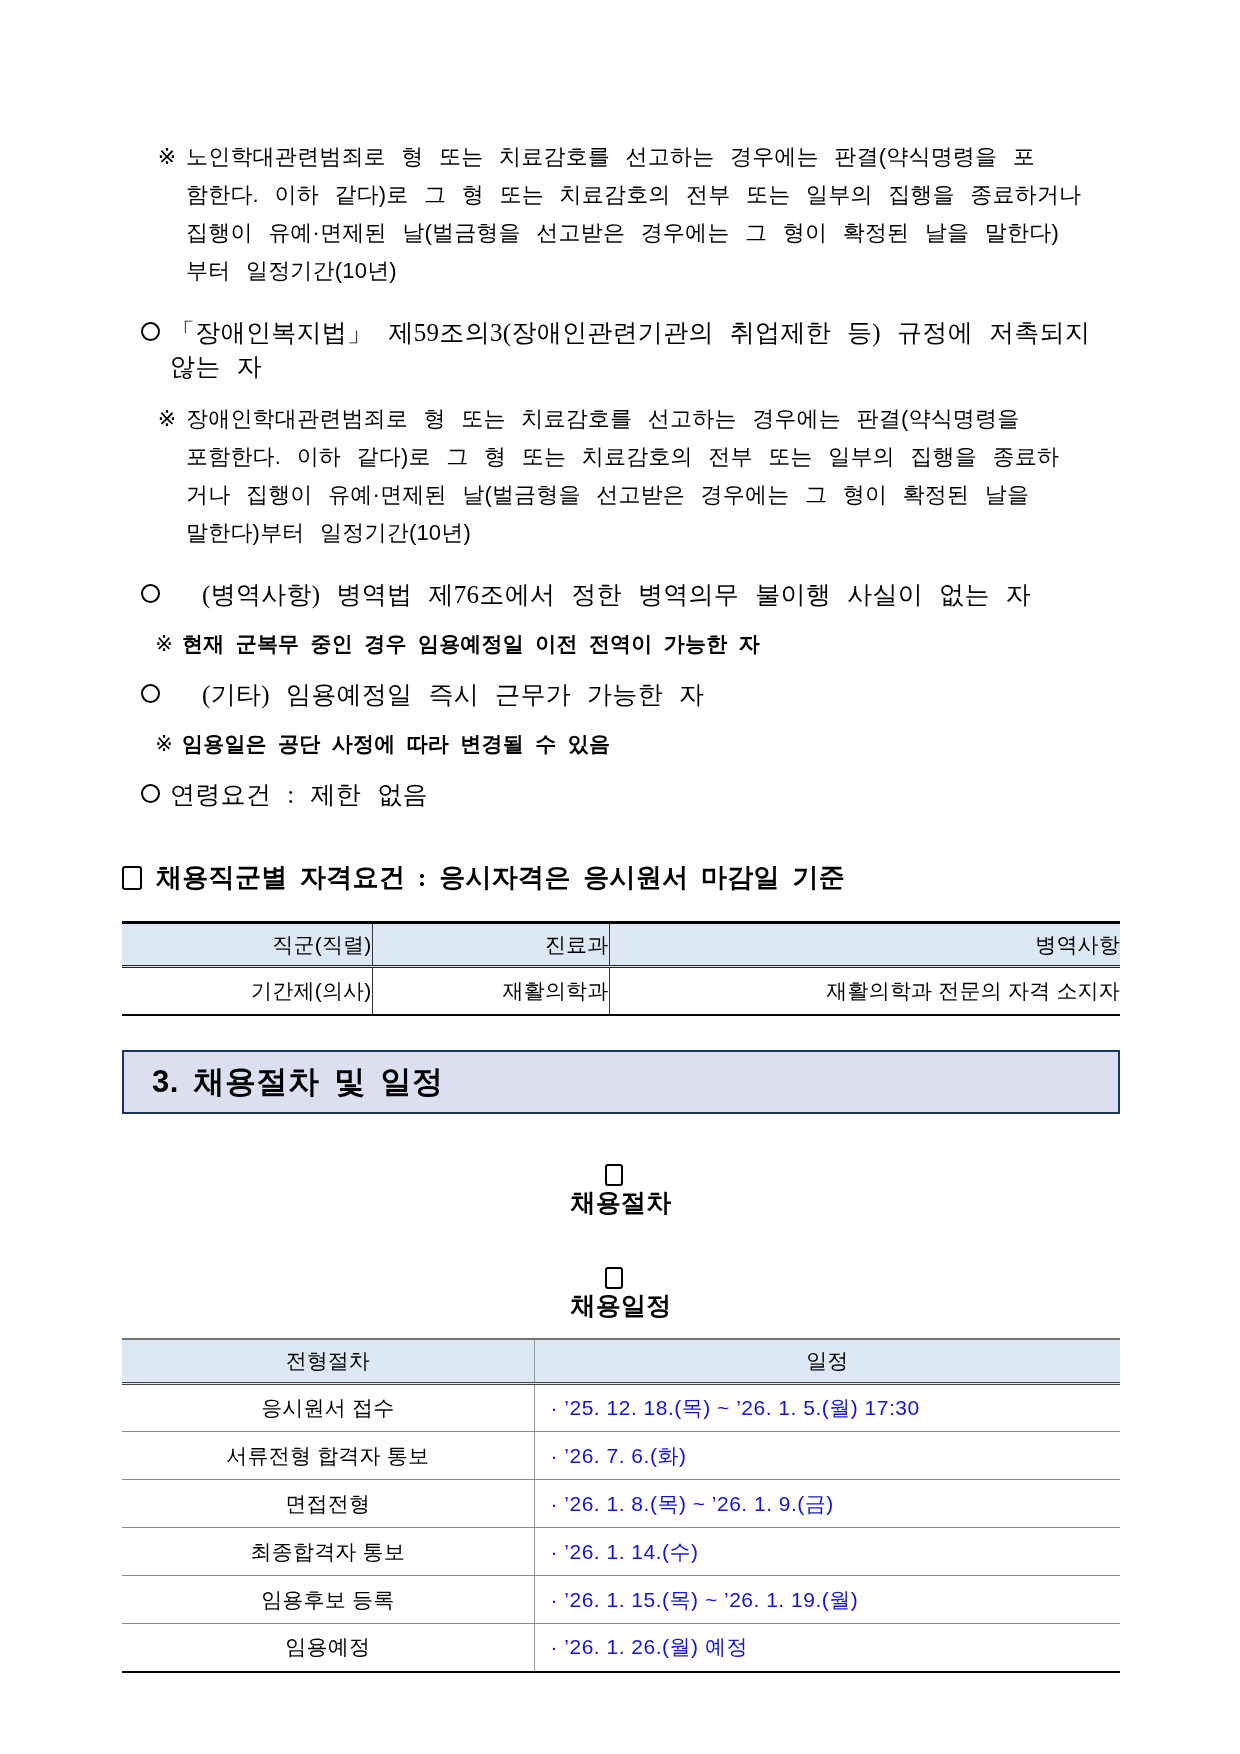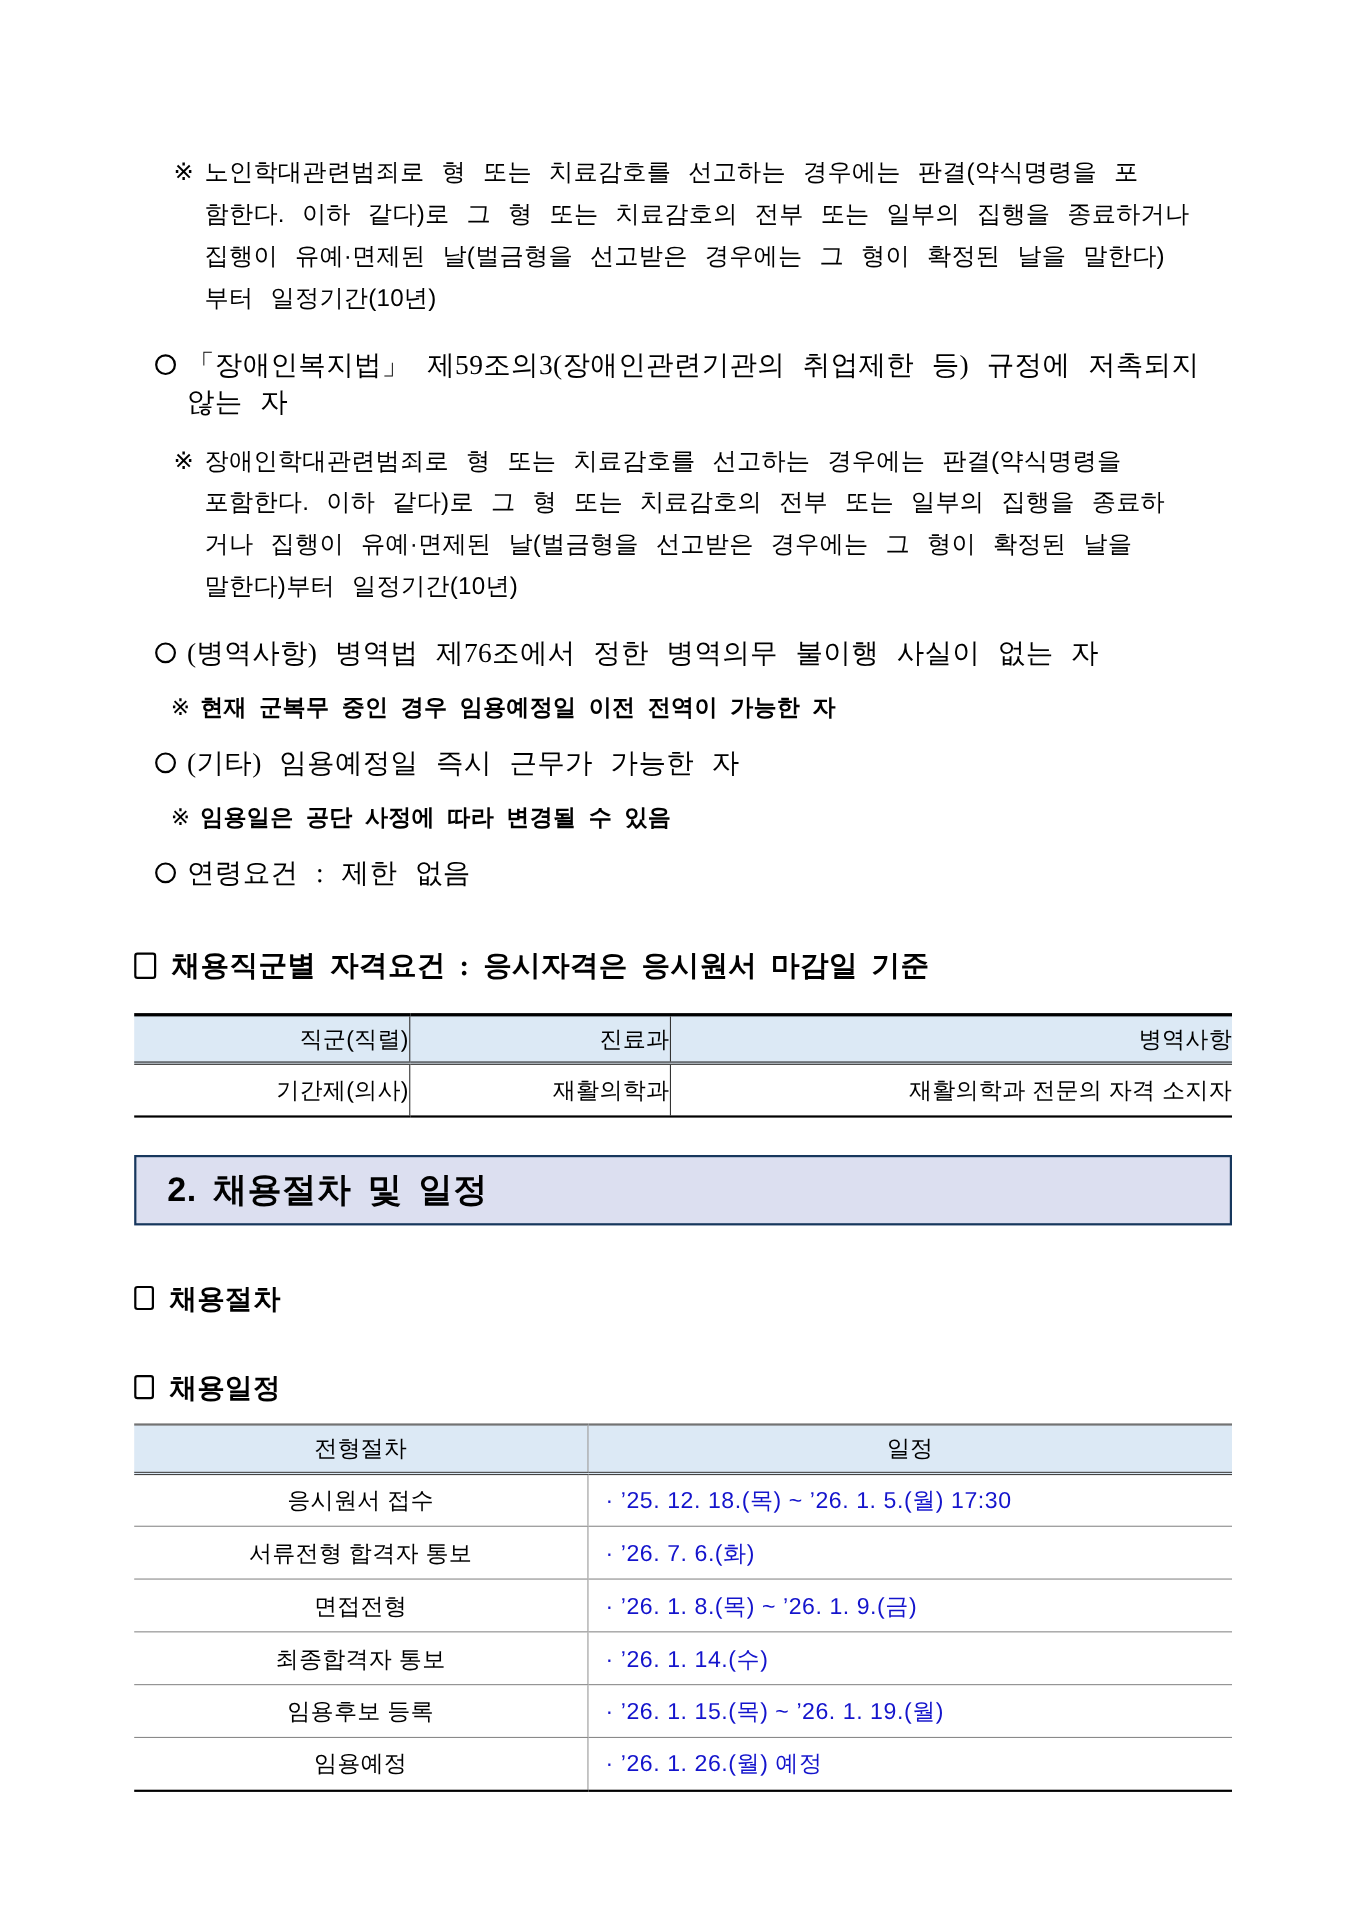--- a/index.html
+++ b/index.html
@@ -39,34 +39,34 @@
     border:2px solid #000; border-radius:50%;
   }
 
   .note-lvl2 { margin-left:24px; margin-bottom:18px; }
   .note-lvl2 .marker-col { width:36px; font-size:21px; line-height:32px; }
   .note-lvl2 .txt {
     flex:1; font-size:21px; line-height:32px; font-weight:600;
     letter-spacing:0.2px; word-spacing:0.25em;
   }
 
-  .sp-a { margin-bottom:16px; }
+  .sp-a { margin-bottom:16px;gap:32px; }
   .sp-age { margin-bottom:34px; }
 
   
   .sub-head { display:flex; align-items:center; margin-bottom:26px;margin-top:48px; }
   .sub-head .sq {
     display:inline-block; width:20px; height:24px;
     border:2px solid #000; border-radius:3px; margin-right:14px; flex:0 0 auto;
   }
   .sub-head .txt {
     font-family:"Liberation Serif","DejaVu Serif",serif;
     font-weight:bold; font-size:26px; letter-spacing:0.3px; word-spacing:0.22em;
   }
-  .sub-head.small { margin-bottom:16px; }
+  .sub-head.small { margin-bottom:16px;flex-direction:column; }
   .sub-head.small .sq { width:18px; height:22px; }
   .sub-head.small .txt { font-size:25px; }
 
   
   .qual-table { width:998px; border-collapse:collapse; margin-bottom:34px; }
   .qual-table th, .qual-table td {
     text-align:right; vertical-align:middle;
     font-size:21px; letter-spacing:0.2px;
   }
   .qual-table th {
@@ -190,21 +190,21 @@
     <tbody>
       <tr>
         <td>기간제(의사)</td>
         <td>재활의학과</td>
         <td>재활의학과 전문의 자격 소지자</td>
       </tr>
     </tbody>
   </table>
 
   <div class="section-banner">
-    <span class="txt">2. 채용절차 및 일정</span>
+    <span class="txt">3. 채용절차 및 일정</span>
   </div>
 
   <div class="sub-head small">
     <span class="sq"></span>
     <span class="txt">채용절차</span>
   </div>
 
 
   <div class="sub-head small">
     <span class="sq"></span>

